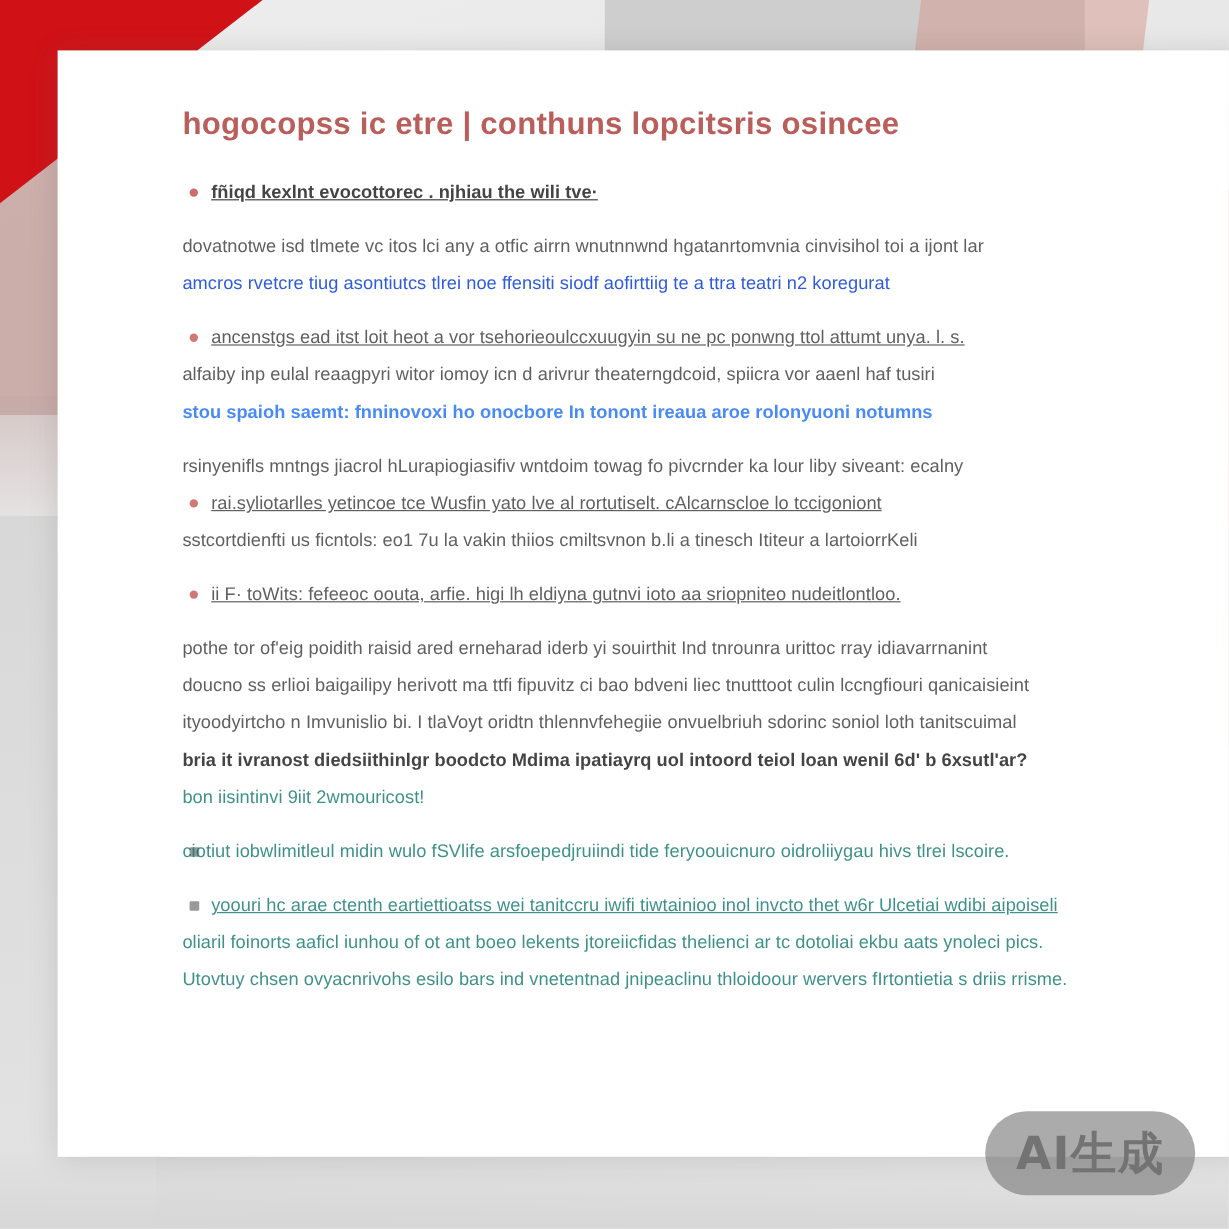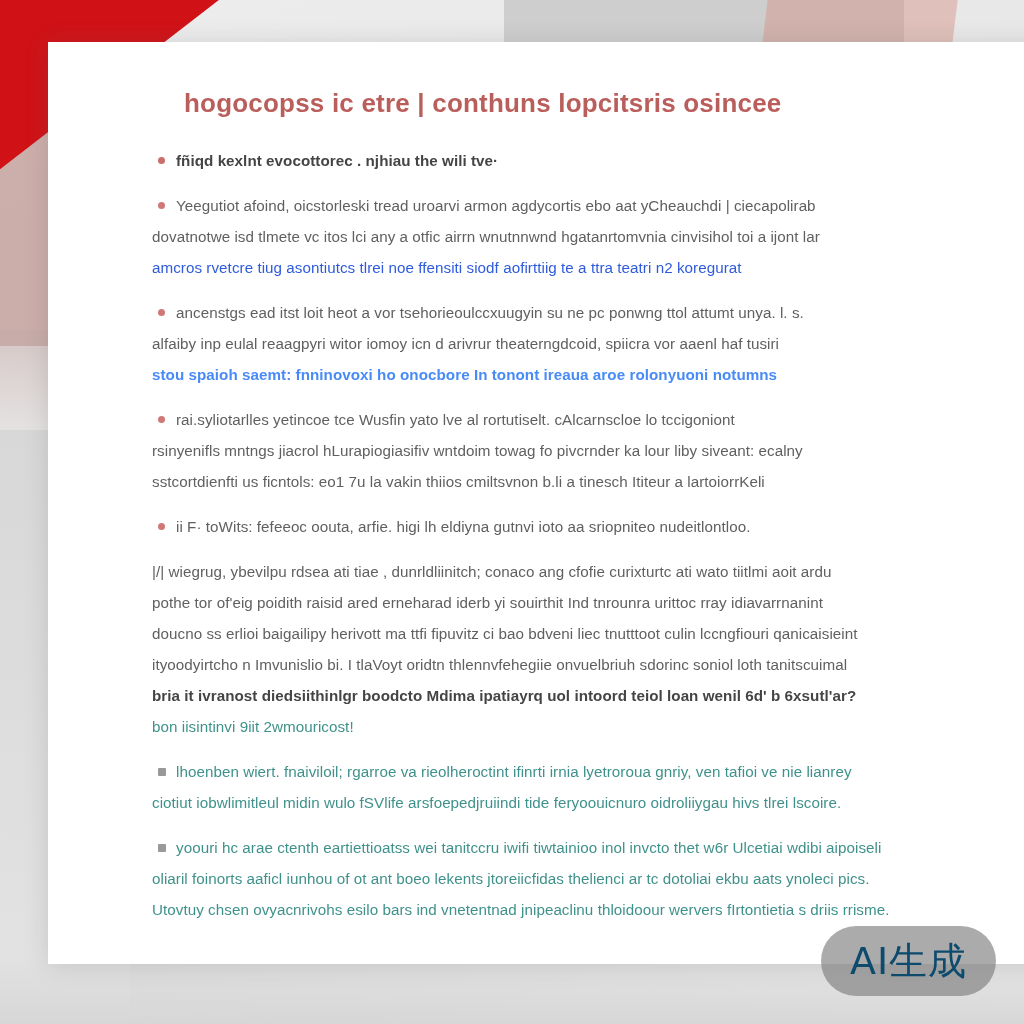--- a/index.html
+++ b/index.html
@@ -105,21 +105,20 @@
   
   #doc-title {
     color: #b5524f;
     font-size: 26px;
     font-weight: bold;
     letter-spacing: 0.2px;
     line-height: 1.2;
     margin-bottom: 26px;
     white-space: nowrap;
     opacity: 0.93;
-    margin-left: 32px;
   }
 
   .blk { margin-bottom: 4px; }
 
   .line {
     font-size: 15.2px;
     line-height: 31px;
     color: #4a4a4a;
     letter-spacing: 0.05px;
     white-space: nowrap;
@@ -127,20 +126,21 @@
   }
 
   .line.red     { color: #1d4ed8; opacity: 0.92; }
   .line.redbold { color: #3b82f6; font-weight: bold; opacity: 0.93; }
   .line.bold    { color: #3a3a3a; font-weight: bold; opacity: 0.95; }
   .line.dim     { color: #0f766e; opacity: 0.8; }
 
   .bullet-line {
     position: relative;
     padding-left: 24px;
+    text-decoration: underline;
   }
   .bullet-dot {
     position: absolute;
     left: 6px;
     top: 12px;
     width: 7px;
     height: 7px;
     background: #c0504d;
     border-radius: 50%;
     opacity: 0.88;
@@ -165,23 +165,23 @@
     bottom: 28px;
     width: 175px;
     height: 70px;
     border-radius: 36px;
     background: rgba(128,128,128,0.66);
     display: flex;
     align-items: center;
     justify-content: center;
   }
   #ai-watermark-label {
-    color: #0c4a6e;
+    color: #737373;
     font-size: 38px;
-    font-weight: normal;
+    font-weight: bold;
     letter-spacing: 1px;
     font-family: "DejaVu Sans", sans-serif;
   }
 </style>
 </head>
 <body>
 
 <div id="backdrop">
   <div class="deco deco-grey-band"></div>
   <div class="deco deco-salmon-4"></div>
@@ -198,52 +198,50 @@
 <div id="doc-card">
 
   <div id="doc-title">hogocopss ic etre | conthuns lopcitsris osincee</div>
 
   <div id="doc-body">
       <div class="blk">
         <div class="line bold bullet-line"><span class="bullet-dot"></span><span>fñiqd kexlnt evocottorec .     njhiau the wili tve·</span></div>
       </div>
       <div class="gap-sm"></div>
       <div class="blk">
-        <div class="line  bullet-line"><span class="bullet-dot"></span><span>Yeegutiot afoind, oicstorleski tread uroarvi armon agdycortis ebo aat yCheauchdi | ciecapolirab</span></div>
         <div class="line "><span>dovatnotwe isd tlmete vc itos lci any a otfic airrn wnutnnwnd hgatanrtomvnia cinvisihol toi a ijont lar</span></div>
         <div class="line red"><span>amcros rvetcre tiug asontiutcs tlrei noe ffensiti siodf aofirttiig te a ttra teatri n2 koregurat</span></div>
       </div>
       <div class="gap-sm"></div>
       <div class="blk">
         <div class="line  bullet-line"><span class="bullet-dot"></span><span>ancenstgs ead itst loit heot a vor tsehorieoulccxuugyin su ne pc ponwng ttol attumt unya. l. s.</span></div>
         <div class="line "><span>alfaiby inp eulal reaagpyri witor iomoy icn d arivrur theaterngdcoid, spiicra vor aaenl haf tusiri</span></div>
         <div class="line redbold"><span>stou spaioh saemt: fnninovoxi ho onocbore In tonont ireaua aroe rolonyuoni notumns</span></div>
       </div>
       <div class="gap-sm"></div>
       <div class="blk">
+        <div class="line "><span>rsinyenifls mntngs jiacrol hLurapiogiasifiv wntdoim towag fo pivcrnder ka lour liby siveant: ecalny</span></div>
         <div class="line  bullet-line"><span class="bullet-dot"></span><span>rai.syliotarlles yetincoe tce Wusfin yato lve al rortutiselt.              cAlcarnscloe lo tccigoniont</span></div>
-        <div class="line "><span>rsinyenifls mntngs jiacrol hLurapiogiasifiv wntdoim towag fo pivcrnder ka lour liby siveant: ecalny</span></div>
         <div class="line "><span>sstcortdienfti us ficntols: eo1 7u la vakin thiios cmiltsvnon b.li a tinesch Ititeur a lartoiorrKeli</span></div>
       </div>
       <div class="gap-sm"></div>
       <div class="blk">
         <div class="line  bullet-line"><span class="bullet-dot"></span><span>ii F· toWits: fefeeoc oouta, arfie. higi lh eldiyna gutnvi ioto aa sriopniteo nudeitlontloo.</span></div>
       </div>
       <div class="gap-sm"></div>
       <div class="blk">
-        <div class="line "><span>|/| wiegrug, ybevilpu rdsea ati tiae , dunrldliinitch; conaco ang cfofie curixturtc ati wato tiitlmi aoit ardu</span></div>
         <div class="line "><span>pothe tor of'eig poidith raisid ared erneharad iderb yi souirthit Ind tnrounra urittoc rray idiavarrnanint</span></div>
         <div class="line "><span>doucno ss erlioi baigailipy herivott ma ttfi fipuvitz ci bao bdveni liec tnutttoot culin lccngfiouri qanicaisieint</span></div>
         <div class="line "><span>ityoodyirtcho n Imvunislio bi. I tlaVoyt oridtn thlennvfehegiie onvuelbriuh sdorinc soniol loth tanitscuimal</span></div>
         <div class="line bold"><span>bria it ivranost diedsiithinlgr boodcto Mdima ipatiayrq uol intoord teiol loan wenil 6d' b 6xsutl'ar?</span></div>
         <div class="line dim"><span>bon iisintinvi 9iit 2wmouricost!</span></div>
       </div>
       <div class="gap-sm"></div>
       <div class="blk">
-        <div class="line dim bullet-line"><span class="bullet-dot sq dk"></span><span>lhoenben wiert. fnaiviloil; rgarroe va rieolheroctint ifinrti irnia lyetroroua gnriy, ven tafioi ve nie lianrey</span></div>
+        <div class="line dim bullet-line"><span class="bullet-dot sq dk"></span></div>
         <div class="line dim"><span>ciotiut iobwlimitleul midin wulo fSVlife arsfoepedjruiindi tide feryoouicnuro oidroliiygau hivs tlrei lscoire.</span></div>
       </div>
       <div class="gap-sm"></div>
       <div class="blk">
         <div class="line dim bullet-line"><span class="bullet-dot sq dk"></span><span>yoouri hc arae ctenth eartiettioatss wei tanitccru iwifi tiwtainioo inol invcto thet w6r Ulcetiai wdibi aipoiseli</span></div>
         <div class="line dim"><span>oliaril foinorts aaficl iunhou of ot ant boeo lekents jtoreiicfidas thelienci ar tc dotoliai ekbu aats ynoleci pics.</span></div>
         <div class="line dim"><span>Utovtuy chsen ovyacnrivohs esilo bars ind vnetentnad jnipeaclinu thloidoour wervers fIrtontietia s driis rrisme.</span></div>
       </div>
       <div class="gap-lg"></div>
       <div class="blk">

